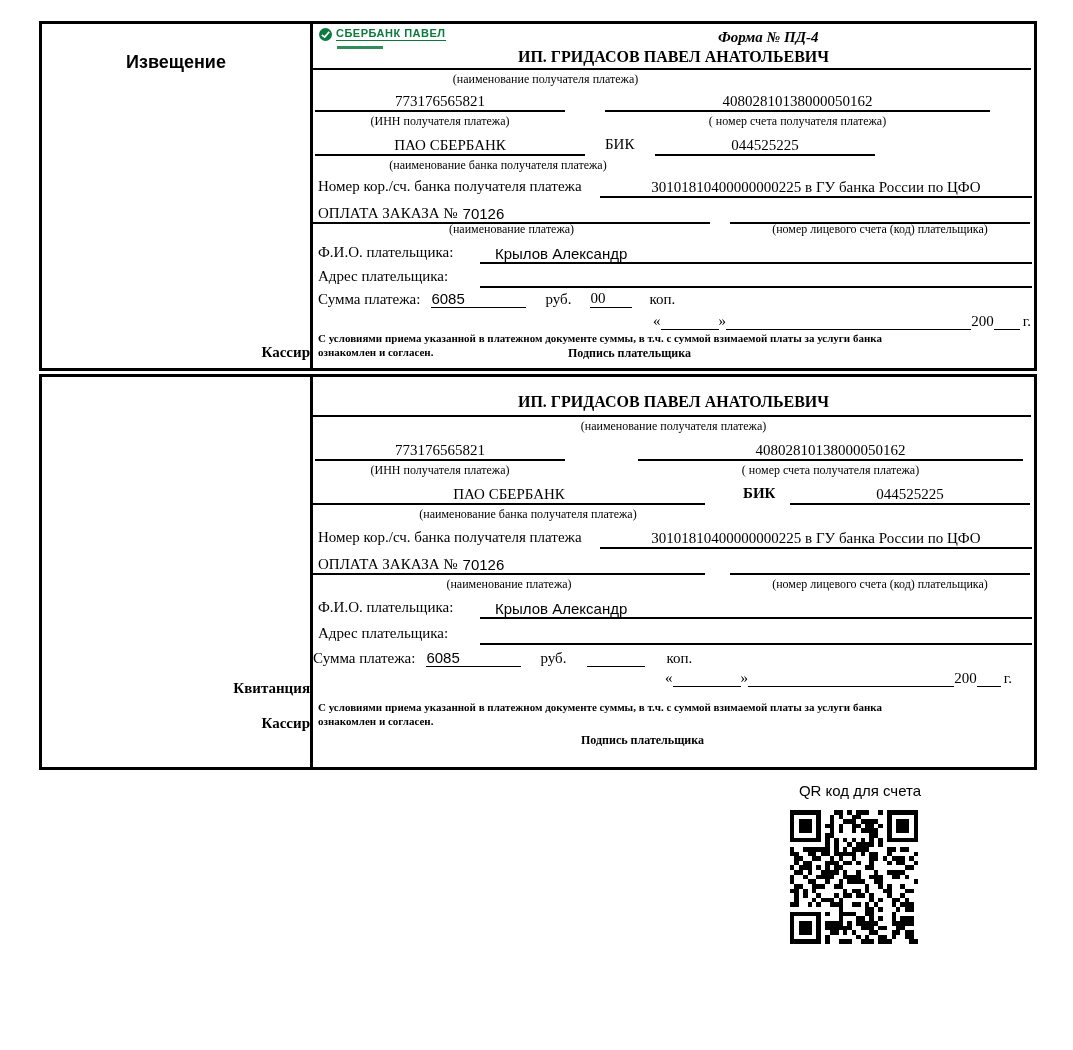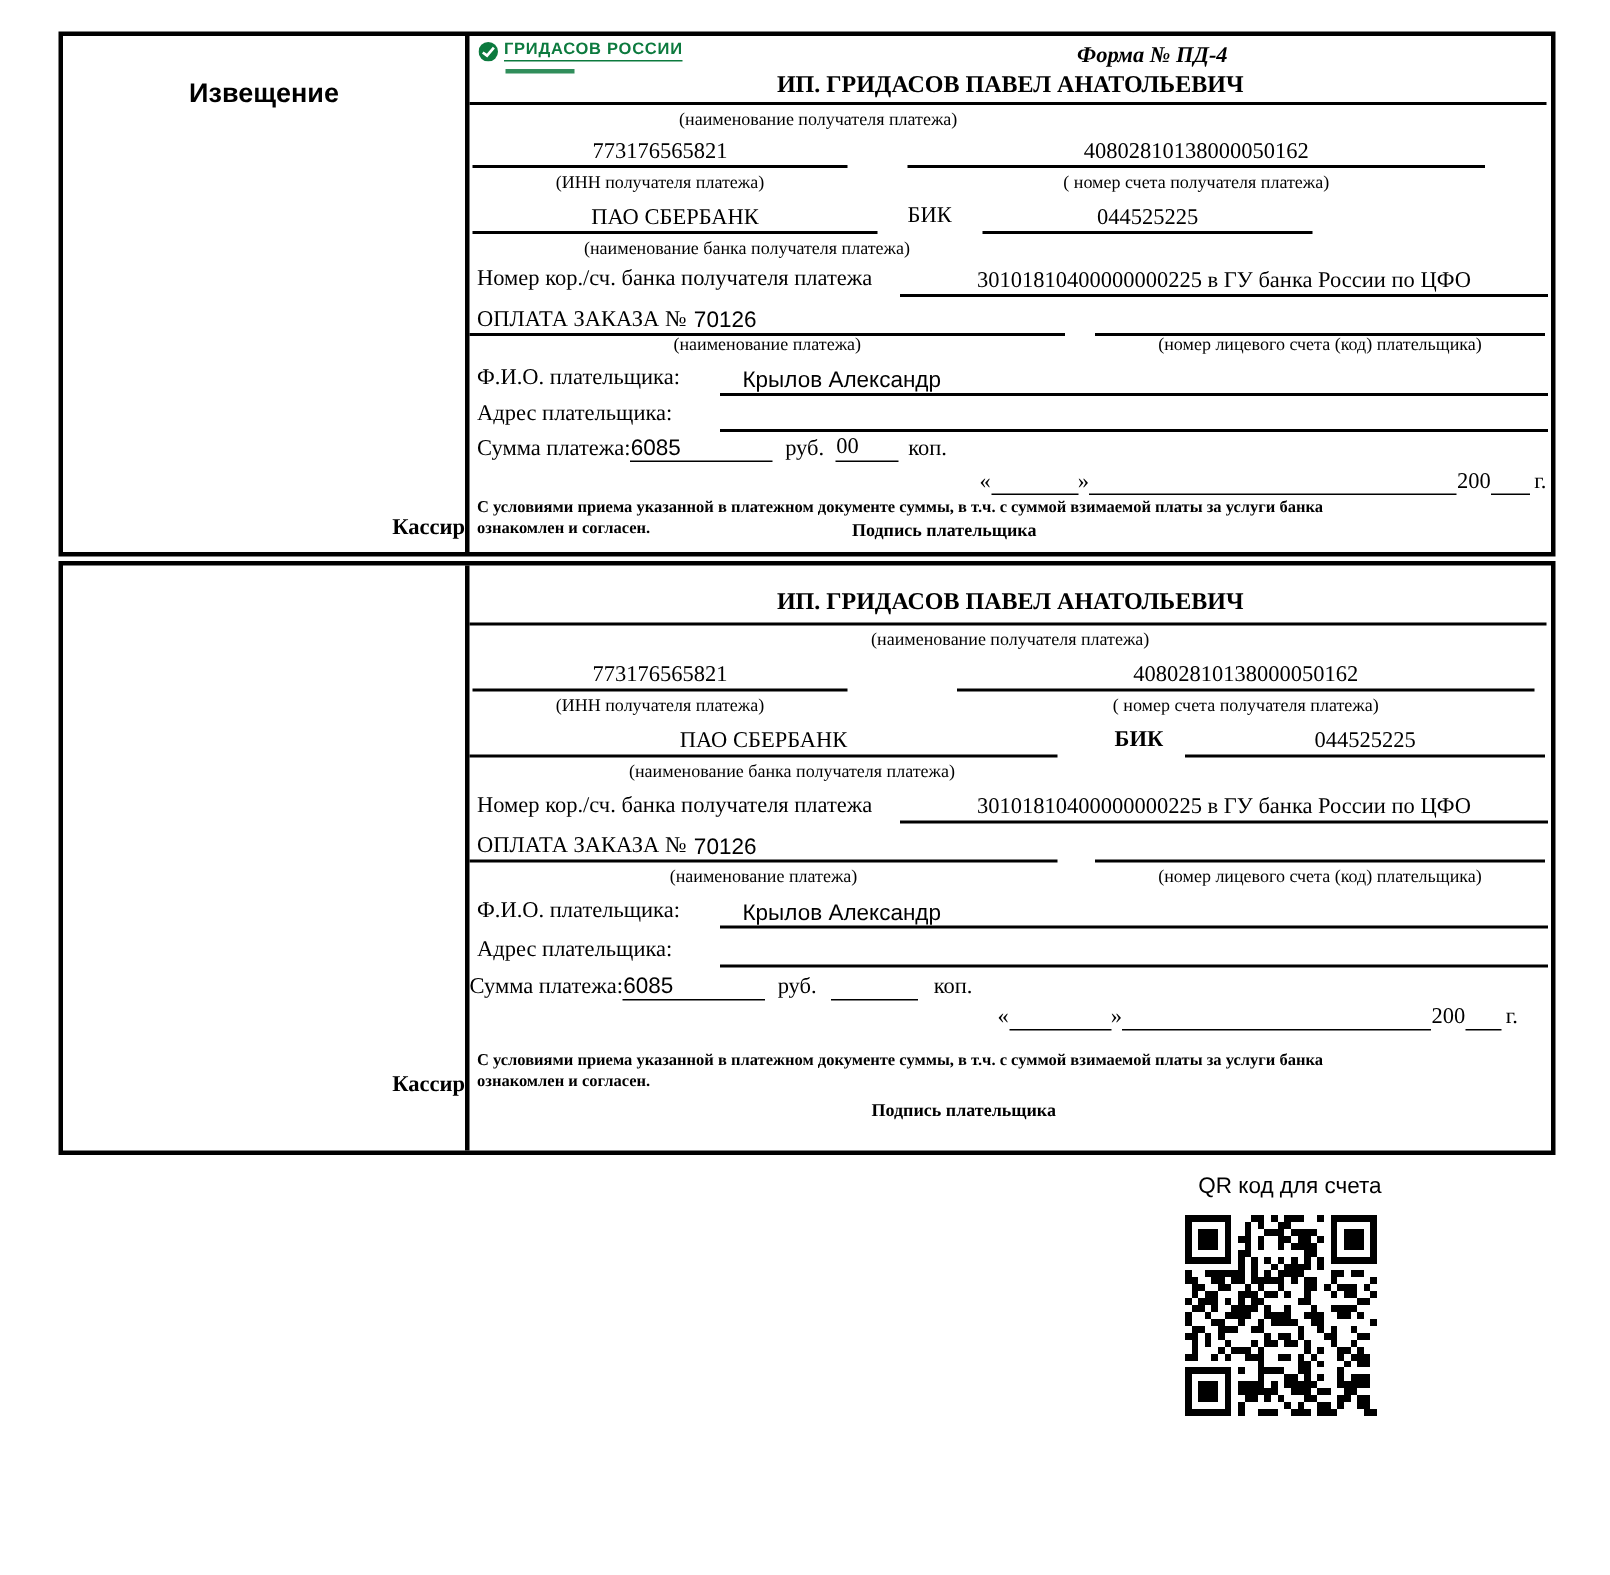--- a/index.html
+++ b/index.html
@@ -16,21 +16,21 @@
   .val{text-align:center;white-space:nowrap;}
   .field{display:flex;align-items:flex-end;justify-content:center;height:24px;}
   .sans{font-family:"Liberation Sans","DejaVu Sans",sans-serif;}
   .bold{font-weight:bold;}
   .side-sans{font-family:"Liberation Sans","DejaVu Sans",sans-serif;font-weight:bold;font-size:18px;text-align:center;width:100%;}
   .side-serif{font-weight:bold;font-size:15px;text-align:right;width:100%;}
   .rule{border-top:2px solid #000;height:0;}
   .fineprint{font-size:11px;font-weight:bold;white-space:nowrap;}
   .datebar{display:flex;align-items:flex-end;height:22px;}
   .datebar .du{border-bottom:1.5px solid #000;align-self:stretch;}
-  .sumbar{display:flex;align-items:flex-end;height:24px;white-space:nowrap;}
+  .sumbar{display:flex;align-items:flex-end;height:24px;white-space:nowrap;gap:11px;}
   .sumbar .su{border-bottom:1.5px solid #000;display:flex;justify-content:flex-start;align-items:flex-end;}
   .logo{display:flex;align-items:center;gap:4px;}
   .logo-text{color:#0c7a3e;font-family:"Liberation Sans","DejaVu Sans",sans-serif;
              font-weight:bold;font-size:11px;letter-spacing:.5px;border-bottom:1.5px solid #0c7a3e;padding-bottom:1px;}
   .tagline{width:46px;height:3px;background:#0c7a3e;margin:2px 0 0 18px;opacity:.85;}
   .form-label{font-weight:bold;font-style:italic;font-size:15px;white-space:nowrap;font-family:Liberation Serif, serif;}
   .recipient{font-weight:bold;font-size:16px;text-align:center;width:100%;white-space:nowrap;}
   .qr-title{font-family:"Liberation Sans","DejaVu Sans",sans-serif;font-size:15px;text-align:center;}
 </style>
 </head>
@@ -45,21 +45,21 @@
     </div>
     <div class="right-col">
 
       <div class="abs logo" style="top:3px;left:6px;">
         <span style="display:inline-flex;">
           <svg width="13" height="13" viewBox="0 0 16 16">
               <circle cx="8" cy="8" r="8" fill="#0c7a3e"></circle>
               <path d="M3.5 8.6 L7 11.2 L12.6 4.6" stroke="#fff" stroke-width="2.2" fill="none"></path>
             </svg>
         </span>
-        <span class="logo-text">ГРИДАСОВ РОССИИ</span>
+        <span class="logo-text">СБЕРБАНК ПАВЕЛ</span>
       </div>
       <div class="abs tagline" style="top:20px;left:6px;"></div>
 
       <div class="abs form-label" style="top:5px;left:405px;">Форма № ПД-4</div>
 
       <div class="abs recipient" style="top:24px;">ИП. ГРИДАСОВ ПАВЕЛ АНАТОЛЬЕВИЧ</div>
 
       <div class="abs rule" style="top:44px;left:0;right:3px;"></div>
 
       <div class="abs cap" style="top:48px;left:60px;width:345px;">(наименование получателя платежа)</div>
@@ -131,20 +131,21 @@
       </div>
 
       <div class="abs fineprint" style="top:308px;left:5px;">С условиями приема указанной в платежном документе суммы, в т.ч. с суммой взимаемой платы за услуги банка</div>
       <div class="abs fineprint" style="top:322px;left:5px;">ознакомлен и согласен.</div>
       <div class="abs fineprint" style="top:322px;left:255px;font-size:12px;">Подпись плательщика</div>
     </div>
   </div>
 
   <div class="box" id="box-receipt">
     <div class="left-col">
+      <div class="abs side-serif" style="top:303px;">Квитанция</div>
       <div class="abs side-serif" style="top:338px;">Кассир</div>
     </div>
     <div class="right-col">
 
       <div class="abs recipient" style="top:16px;">ИП. ГРИДАСОВ ПАВЕЛ АНАТОЛЬЕВИЧ</div>
 
       <div class="abs rule" style="top:38px;left:0;right:3px;"></div>
 
       <div class="abs cap" style="top:42px;left:0;right:0;">(наименование получателя платежа)</div>
 

